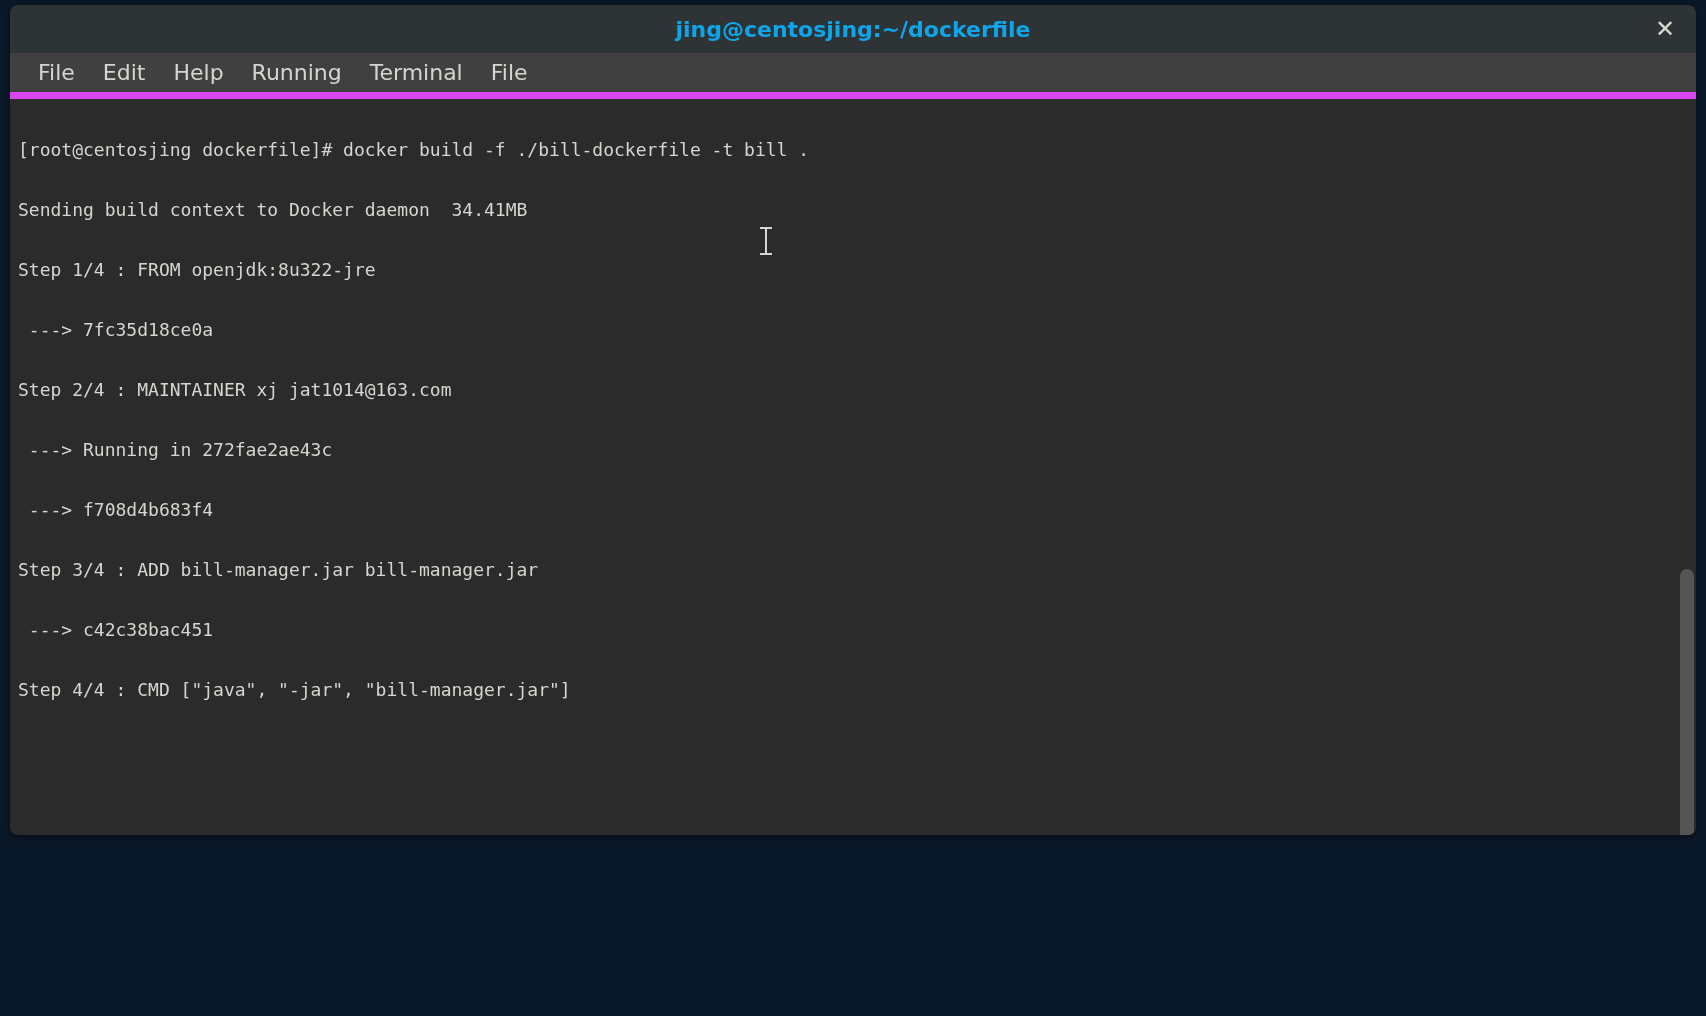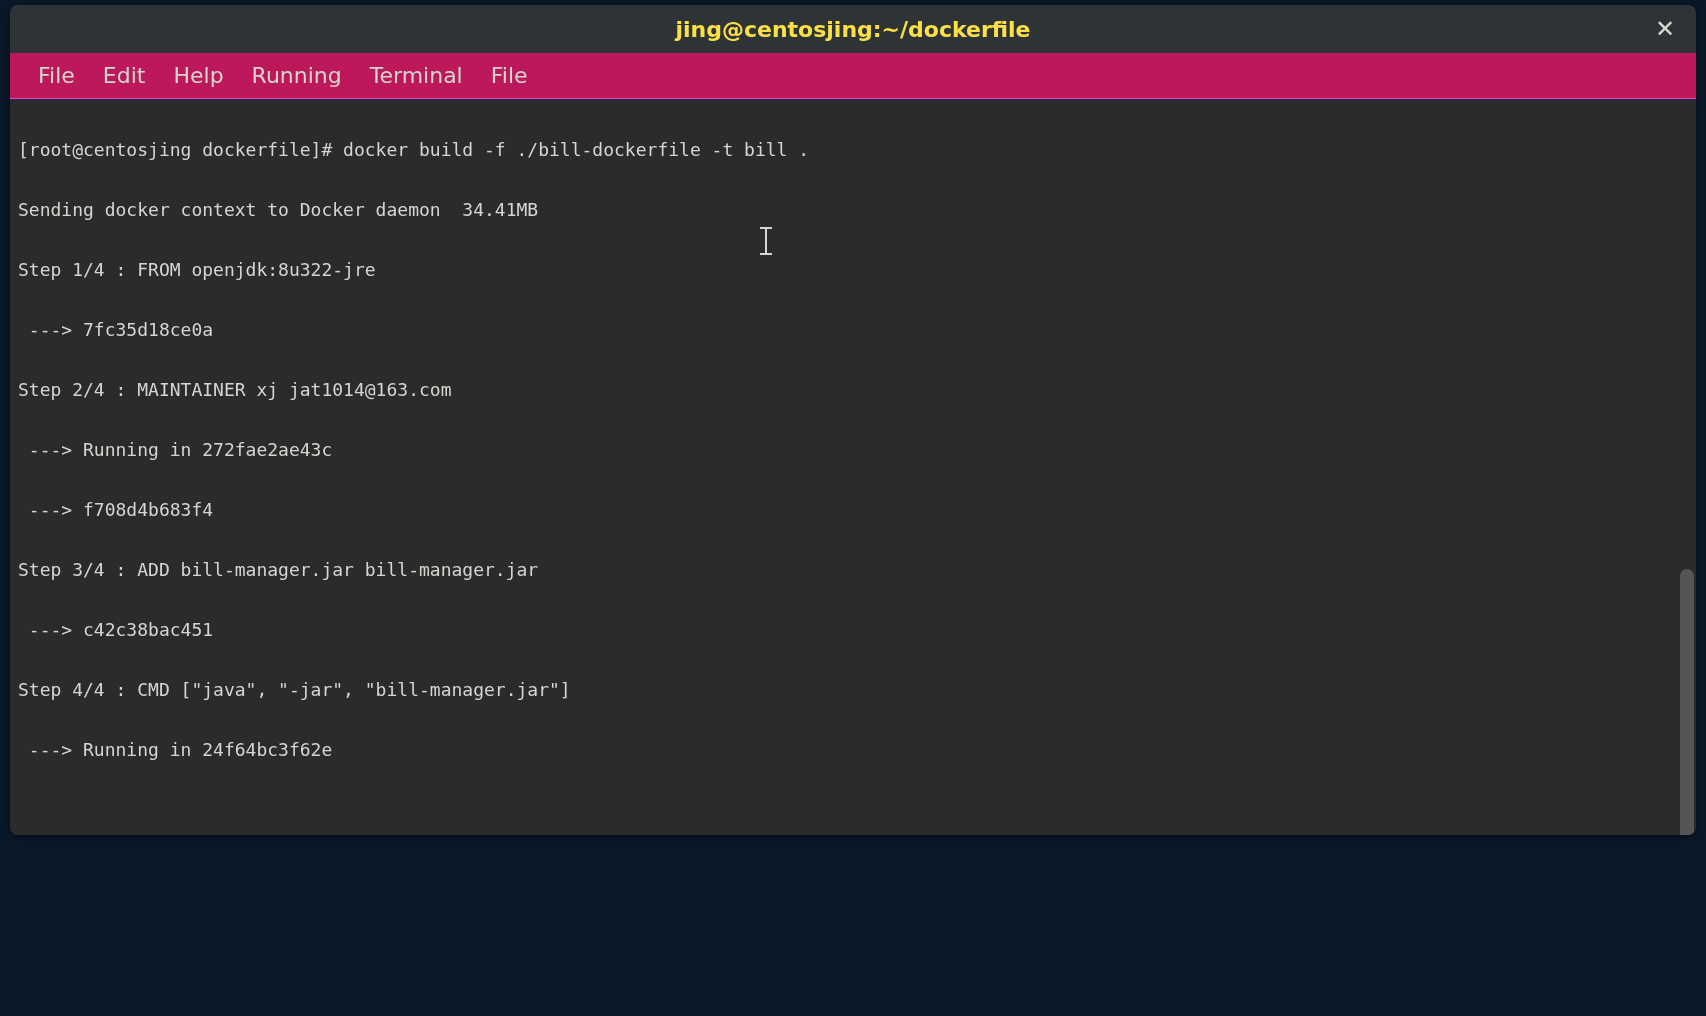--- a/index.html
+++ b/index.html
@@ -33,21 +33,21 @@
       background: #2e3436;
       display: flex;
       align-items: center;
       justify-content: center;
       position: relative;
       border-top-left-radius: 8px;
       border-top-right-radius: 8px;
     }
     
     .title-text {
-      color: #fde047;
+      color: #0ea5e9;
       font-size: 22px;
       font-weight: bold;
       font-family: "DejaVu Sans", "Liberation Sans", sans-serif;
     }
     
     .close-btn {
       position: absolute;
       right: 16px;
       top: 50%;
       transform: translateY(-50%);
@@ -58,26 +58,26 @@
       width: 30px;
       height: 30px;
       display: flex;
       align-items: center;
       justify-content: center;
       font-family: "DejaVu Sans", sans-serif;
     }
     
     .menubar {
       height: 46px;
-      background: #be185d;
+      background: #404040;
       display: flex;
       align-items: center;
       padding: 0 14px;
       gap: 0;
-      border-bottom: 1px solid #d946ef;
+      border-bottom: 7px solid #d946ef;
     }
     
     .menu-item {
       color: #d3d7cf;
       font-size: 22px;
       padding: 8px 14px;
       cursor: pointer;
       font-family: "DejaVu Sans", "Liberation Sans", sans-serif;
     }
     
@@ -149,30 +149,29 @@
     <div class="menu-item">File</div>
     <div class="menu-item">Edit</div>
     <div class="menu-item">Help</div>
     <div class="menu-item">Running</div>
     <div class="menu-item">Terminal</div>
     <div class="menu-item">File</div>
   </div>
 
   <div class="terminal-content">
 <div class="terminal-line">[root@centosjing dockerfile]# docker build -f ./bill-dockerfile -t bill .</div>
-<div class="terminal-line">Sending docker context to Docker daemon  34.41MB</div>
+<div class="terminal-line">Sending build context to Docker daemon  34.41MB</div>
 <div class="terminal-line">Step 1/4 : FROM openjdk:8u322-jre</div>
 <div class="terminal-line"> ---&gt; 7fc35d18ce0a</div>
 <div class="terminal-line">Step 2/4 : MAINTAINER xj jat1014@163.com</div>
 <div class="terminal-line"> ---&gt; Running in 272fae2ae43c</div>
 <div class="terminal-line"> ---&gt; f708d4b683f4</div>
 <div class="terminal-line">Step 3/4 : ADD bill-manager.jar bill-manager.jar</div>
 <div class="terminal-line"> ---&gt; c42c38bac451</div>
 <div class="terminal-line">Step 4/4 : CMD ["java", "-jar", "bill-manager.jar"]</div>
-<div class="terminal-line"> ---&gt; Running in 24f64bc3f62e</div>
 
 
 
 
 
     <div class="text-cursor"></div>
     <div class="scrollbar-track"></div>
   </div>
 
 </div>

